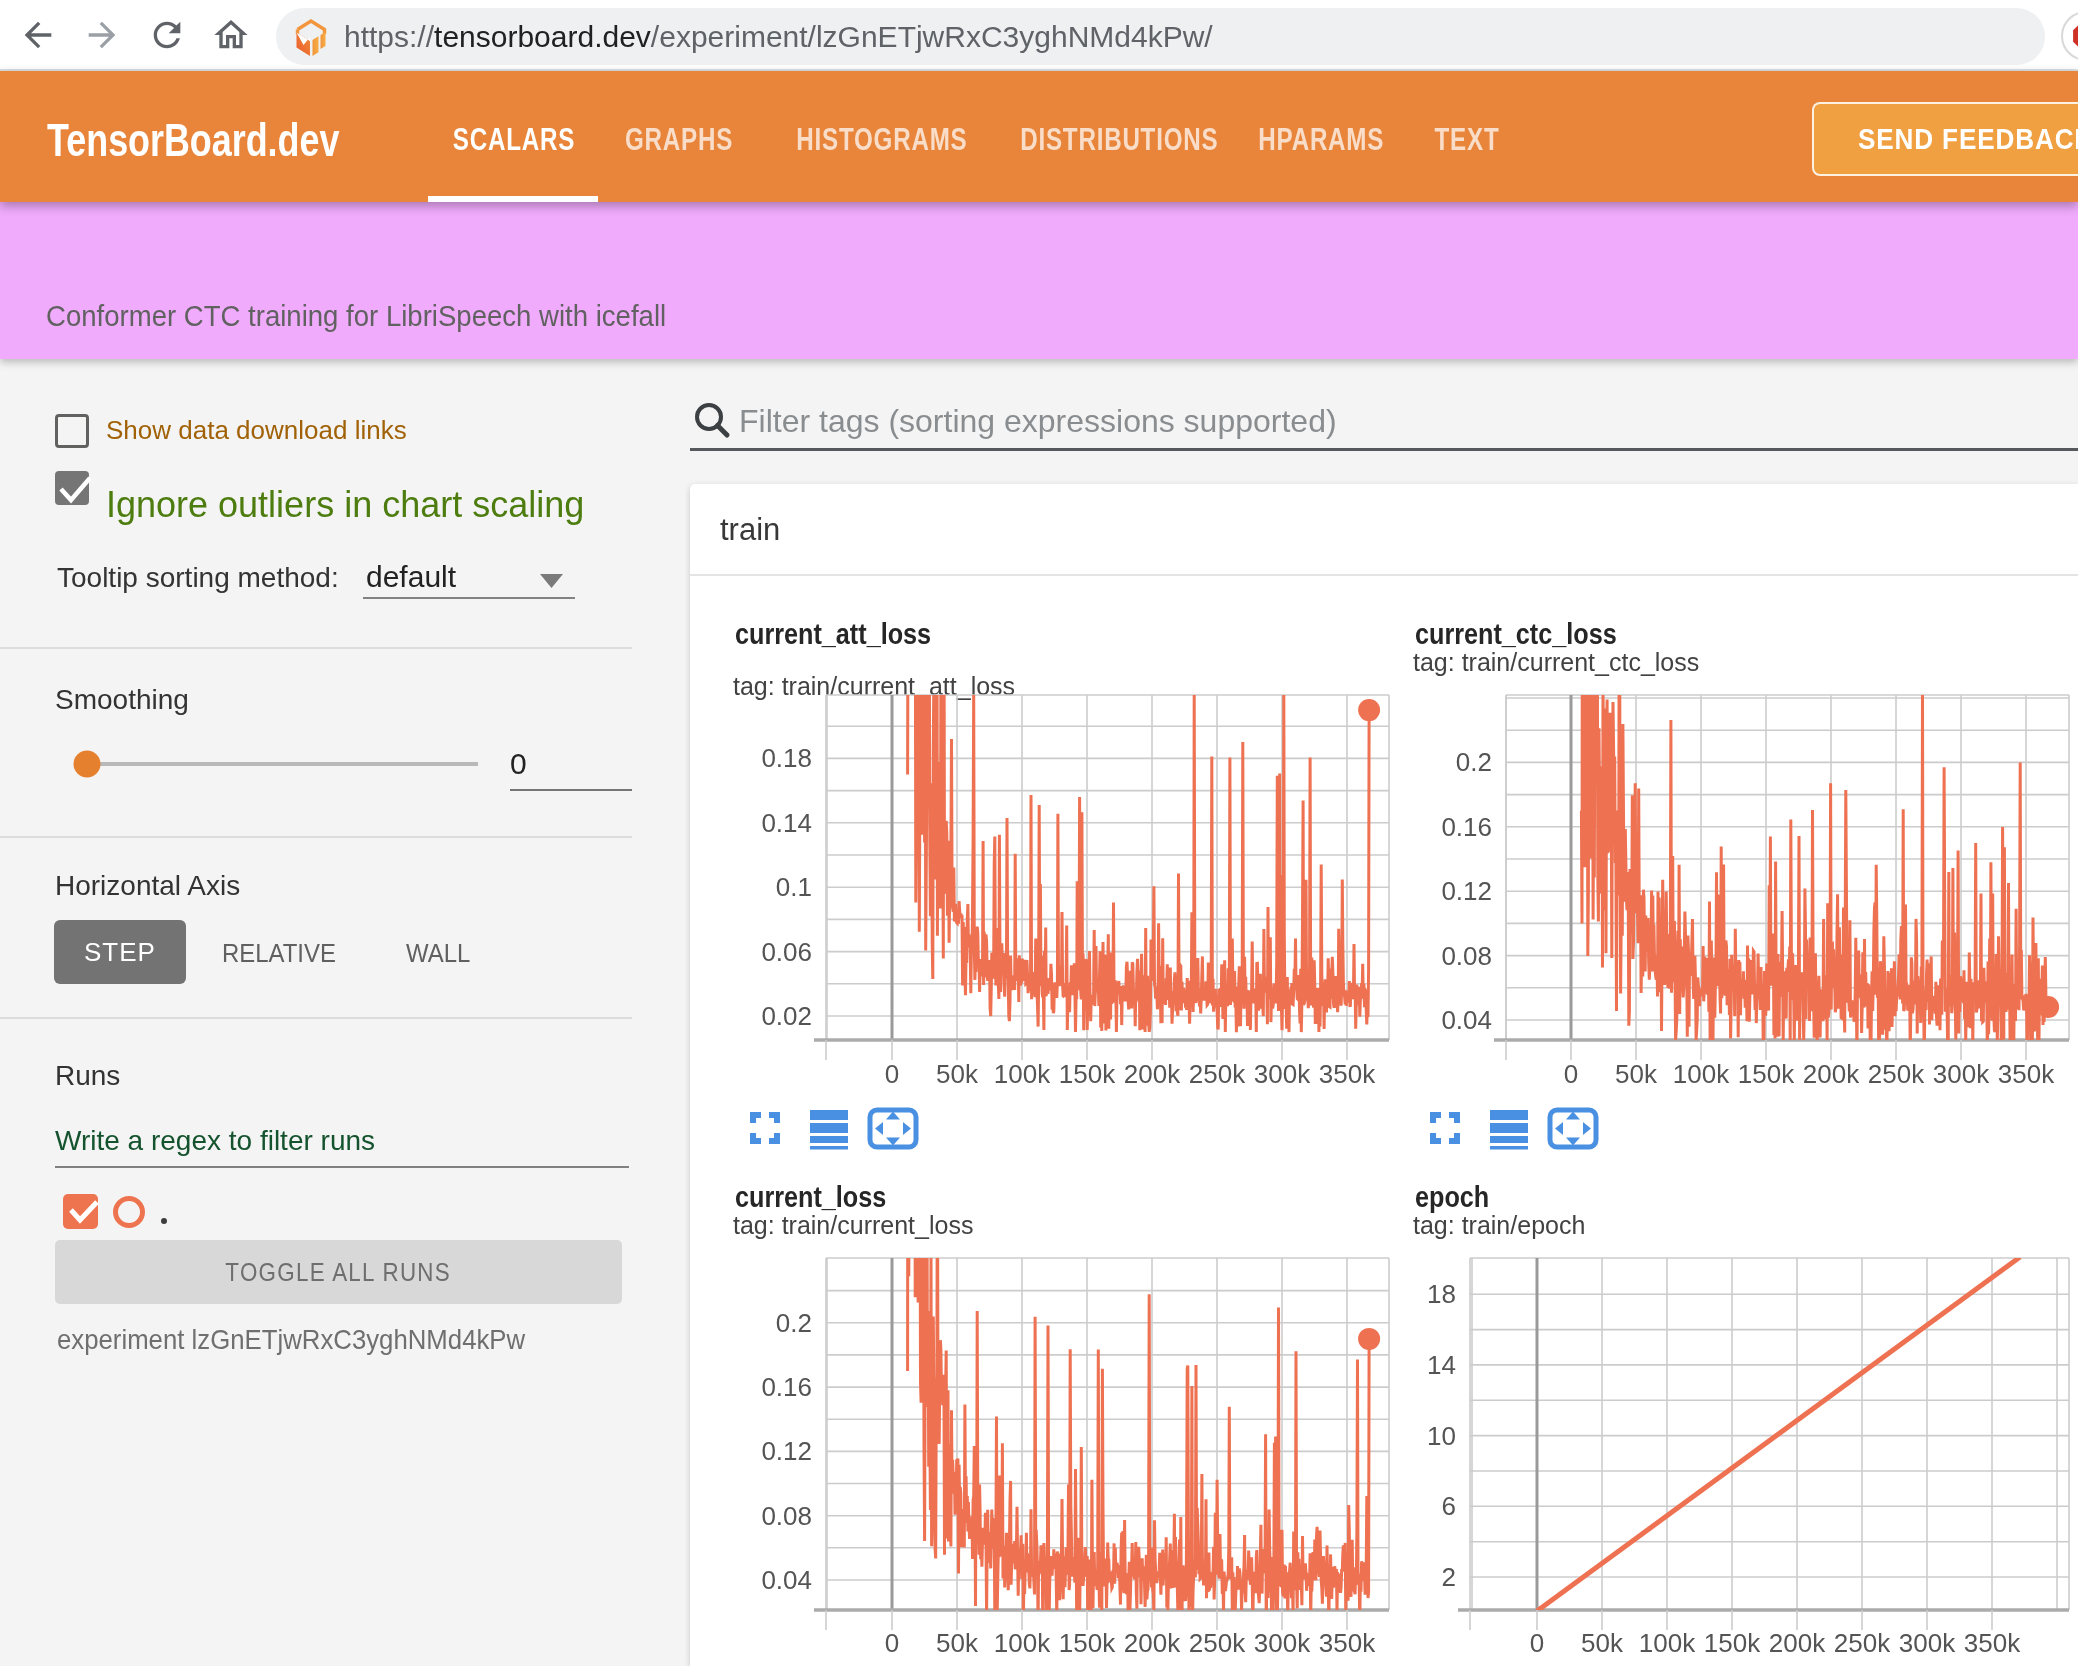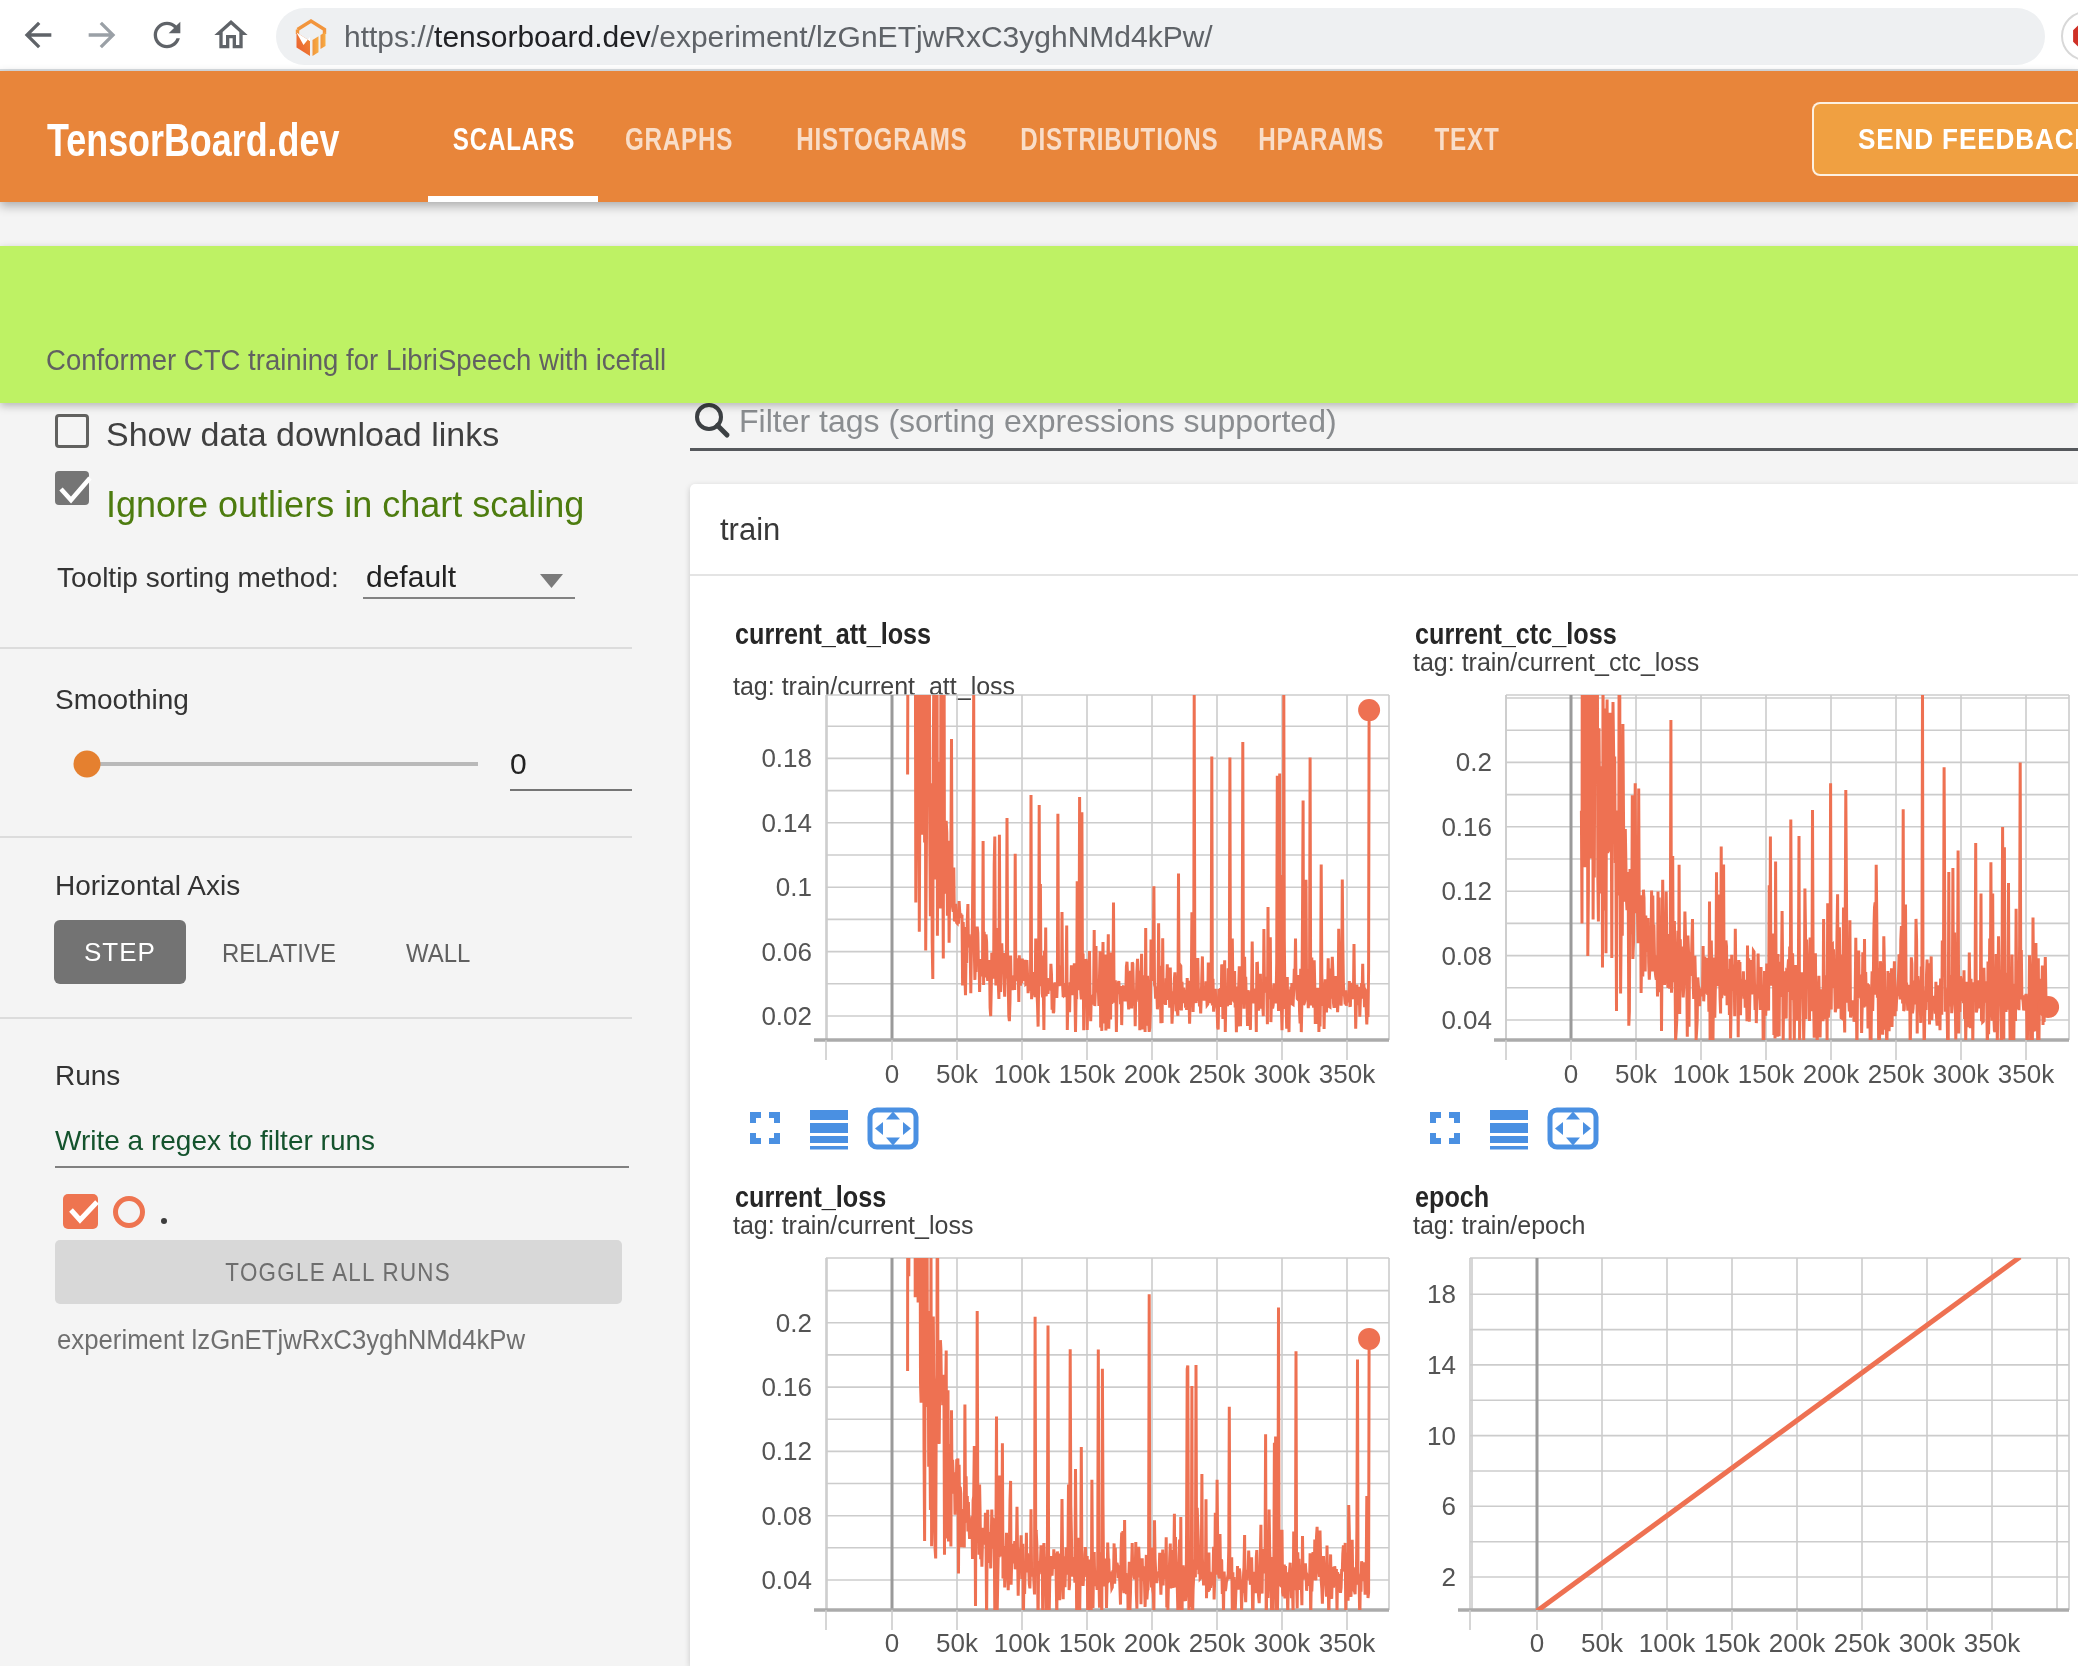--- a/index.html
+++ b/index.html
@@ -7,21 +7,21 @@
 #browser { position:absolute; left:0; top:0; width:2078px; height:71px; background:#ffffff; border-bottom:2px solid #dadfe3; }
 #urlbar { position:absolute; left:276px; top:8px; width:1769px; height:57px; border-radius:28.5px; background:#eef0f2; }
 #urltext { position:absolute; left:344px; top:0px; height:71px; line-height:73px; font-size:30px; color:#5f6368; white-space:nowrap; }
 #urltext b { color:#202124; font-weight:normal; }
 #header { position:absolute; left:0; top:71px; width:2078px; height:131px; background:#e8853a; box-shadow:0 4px 10px rgba(0,0,0,0.3); z-index:30; }
 #logo { position:absolute; left:47px; top:46px; font-size:46px; line-height:1; font-weight:bold; color:#ffffff; transform:scaleX(0.78); transform-origin:0 50%; }
 .nav { position:absolute; top:53px; line-height:1; font-size:31px; font-weight:bold; color:rgba(255,255,255,0.72); letter-spacing:1px; text-align:center; transform:scaleX(0.78); }
 .nav.active { color:#ffffff; }
 #navunderline { position:absolute; left:428px; top:125px; width:170px; height:6px; background:#ffffff; }
 #feedback { position:absolute; left:1812px; top:31px; width:330px; height:74px; white-space:nowrap; border:2px solid rgba(255,255,255,0.85); border-radius:8px; background:#f0a041; color:#ffffff; font-size:30px; font-weight:bold; letter-spacing:1px; line-height:70px; } #feedback span { display:inline-block; transform:scaleX(0.87); transform-origin:0 50%; margin-left:44px; }
-#subtitle { position:absolute; left:0; top:202px; width:2078px; height:157px; background:#bef264; box-shadow:0 3px 8px rgba(0,0,0,0.25); z-index:20;margin-top:44px; }
+#subtitle { position:absolute; left:0; top:202px; width:2078px; height:157px; background:#f0abfc; box-shadow:0 3px 8px rgba(0,0,0,0.25); z-index:20; }
 #subtitle span { position:absolute; left:46px; top:100px; font-size:29px; line-height:1; color:#616161; transform:scaleX(0.95); transform-origin:0 50%; }
 #sidebar { position:absolute; left:0; top:359px; width:690px; height:1307px; background:#f4f4f4; }
 .sdiv { position:absolute; left:0; width:632px; height:2px; background:#dcdcdc; }
 .stext { position:absolute; font-size:28px; color:#333333; }
 .cb { position:absolute; width:34px; height:34px; border-radius:4px; }
 #card { position:absolute; left:690px; top:484px; width:1388px; height:1182px; background:#ffffff; border-radius:5px 0 0 0; box-shadow:0 2px 6px rgba(0,0,0,0.18); }
 .ctitle { position:absolute; font-size:30px; font-weight:bold; color:#262626; transform:scaleX(0.84); transform-origin:0 50%; }
 .ctag { position:absolute; font-size:25px; color:#424242; }
 #svgmain { position:absolute; left:0; top:0; }
 </style>
@@ -43,21 +43,21 @@
   <div id="navunderline"></div>
   <div id="feedback"><span>SEND FEEDBACK</span></div>
 </div>
 
 <div id="subtitle">
     <span>Conformer CTC training for LibriSpeech with icefall</span>
   </div>
 
 <div id="sidebar">
   <div class="cb" style="left:55px; top:55px; border:3px solid #61615f; background:#f4f4f4;"></div>
-  <div class="stext" style="left:106px; top:56px; color:#404040; font-size:34px;">Show data download links</div>
+  <div class="stext" style="left:106px; top:56px; color:#a16207; font-size:26px;">Show data download links</div>
   <div class="cb" style="left:55px; top:112px; background:#757575;"></div>
   <div class="stext" style="left:106px; top:125px; color:#4d7c0f; font-size:36px;">Ignore outliers in chart scaling</div>
   <div class="stext" style="left:57px; top:203px;">Tooltip sorting method:</div>
   <div class="stext" style="left:366px; top:201px; font-size:30px; color:#222222;">default</div>
   <div style="position:absolute; left:363px; top:238px; width:212px; height:2px; background:#828282;"></div>
   <div class="sdiv" style="top:288px;"></div>
   <div class="stext" style="left:55px; top:325px;">Smoothing</div>
   <div class="stext" style="left:510px; top:388px; font-size:30px; color:#222222;">0</div>
   <div style="position:absolute; left:510px; top:430px; width:122px; height:2px; background:#757575;"></div>
   <div class="sdiv" style="top:477px;"></div>

